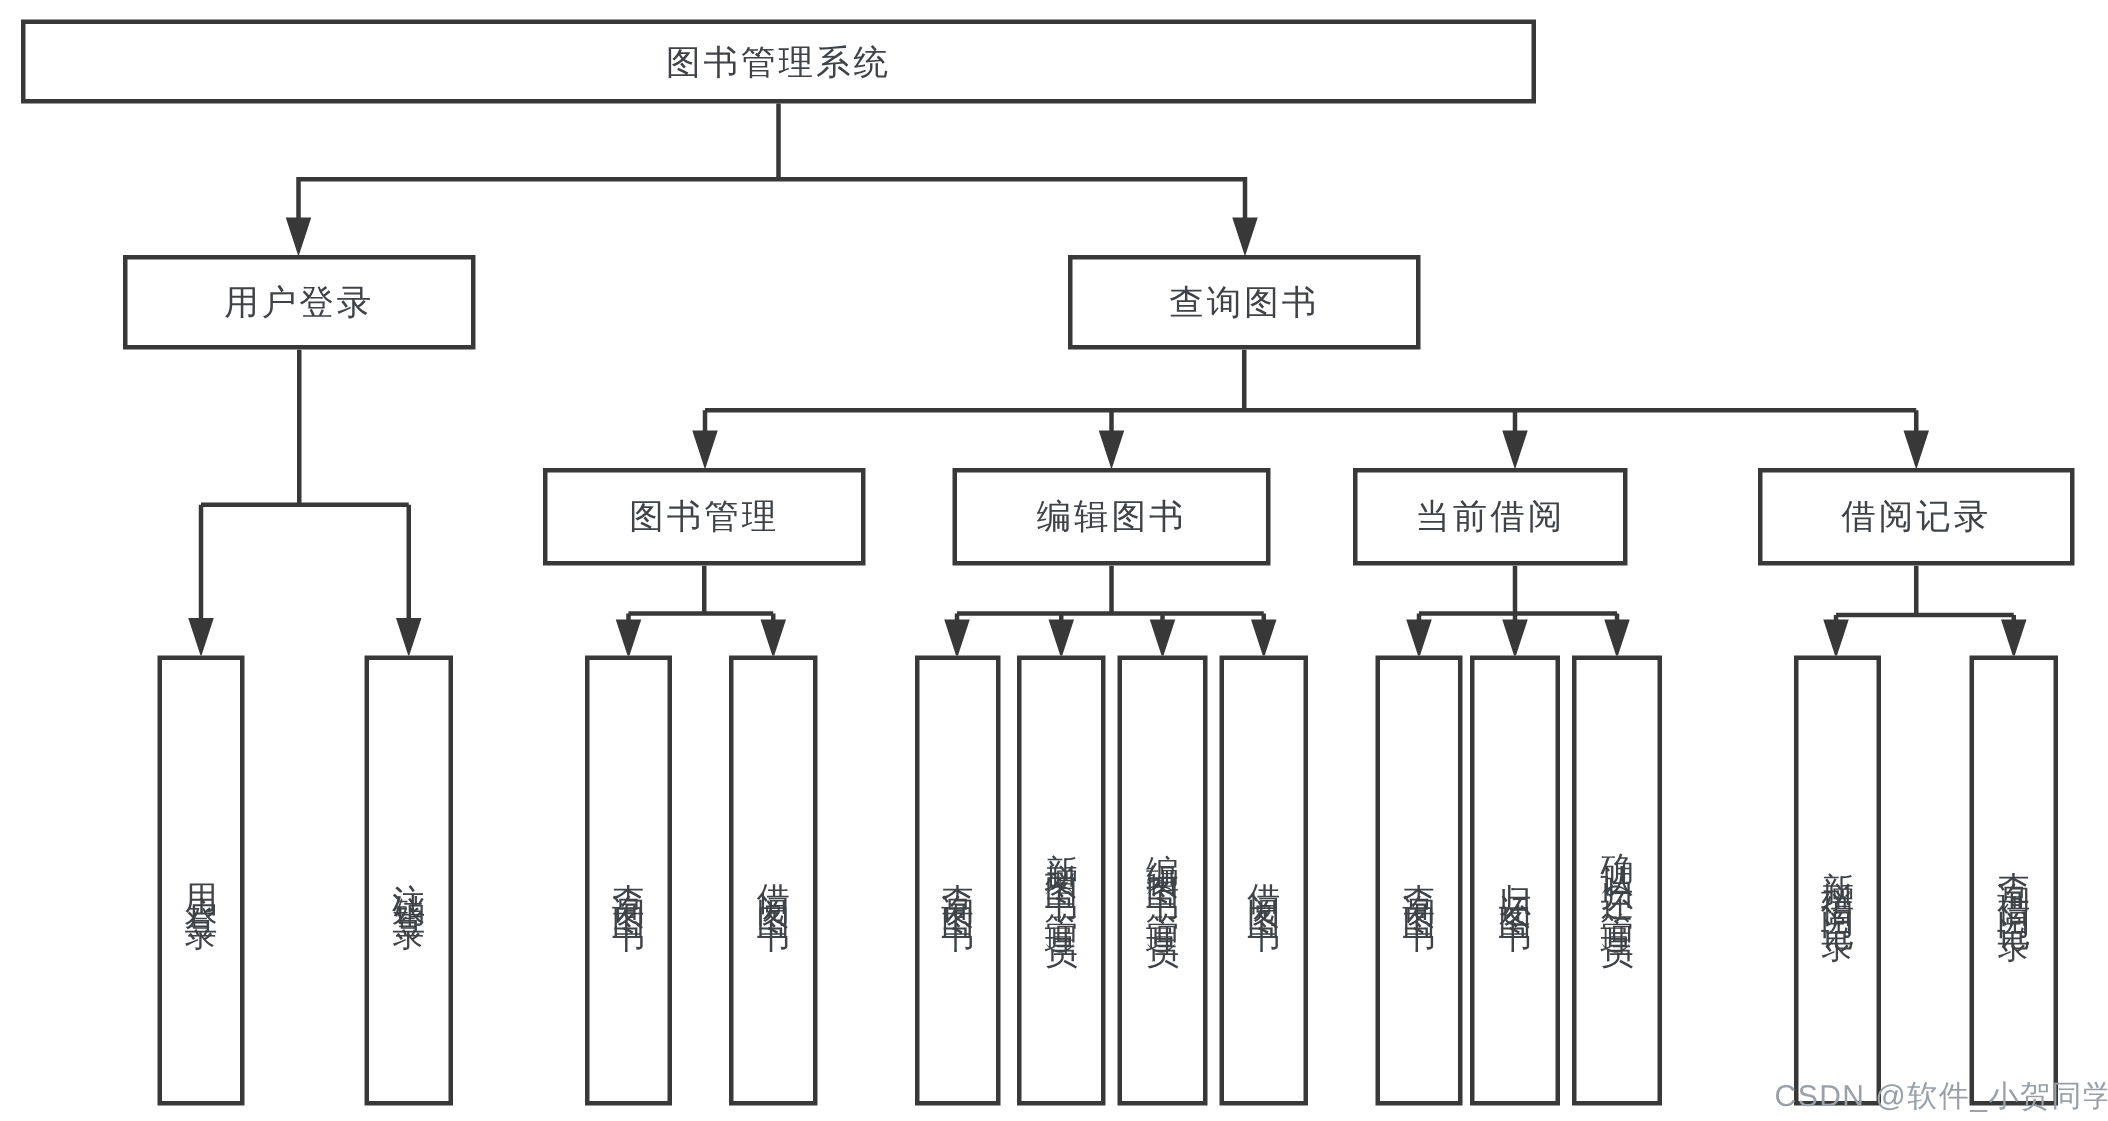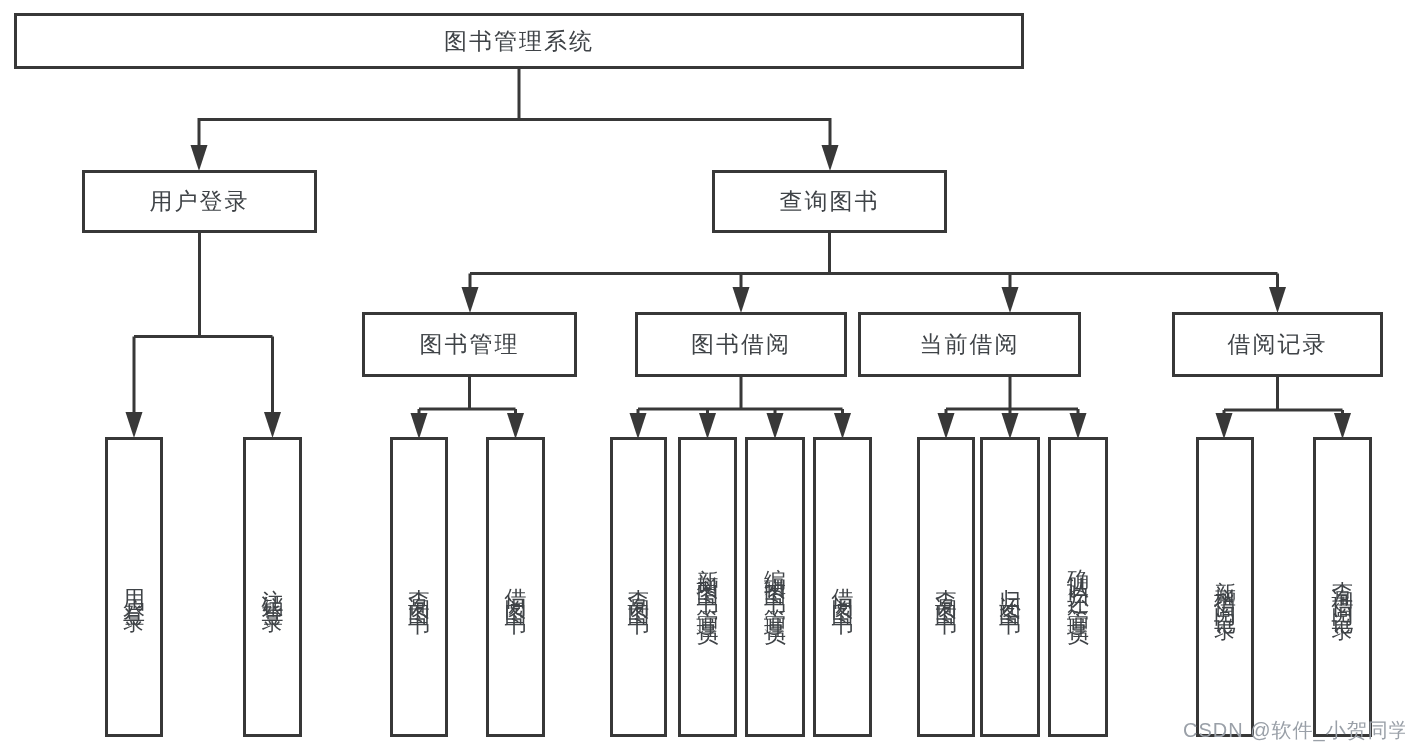--- a/index.html
+++ b/index.html
@@ -109,23 +109,23 @@
     <span>用户登录</span>
   </div>
   <div class="node h" style="left:712px;top:170px;width:235px;height:63px">
     <span>查询图书</span>
   </div>
 
   <div class="node h" style="left:362px;top:312px;width:215px;height:65px">
     <span>图书管理</span>
   </div>
   <div class="node h" style="left:635px;top:312px;width:212px;height:65px">
-    <span>图书借阅</span>
+    <span>编辑图书</span>
   </div>
-  <div class="node h" style="left:858px;top:312px;width:223px;height:65px">
+  <div class="node h" style="left:902px;top:312px;width:183px;height:65px">
     <span>当前借阅</span>
   </div>
   <div class="node h" style="left:1172px;top:312px;width:211px;height:65px">
     <span>借阅记录</span>
   </div>
 
   <div class="node v" style="left:105px;top:437px;width:58px;height:300px">
     <span>用户登录</span>
   </div>
   <div class="node v" style="left:243px;top:437px;width:59px;height:300px">

